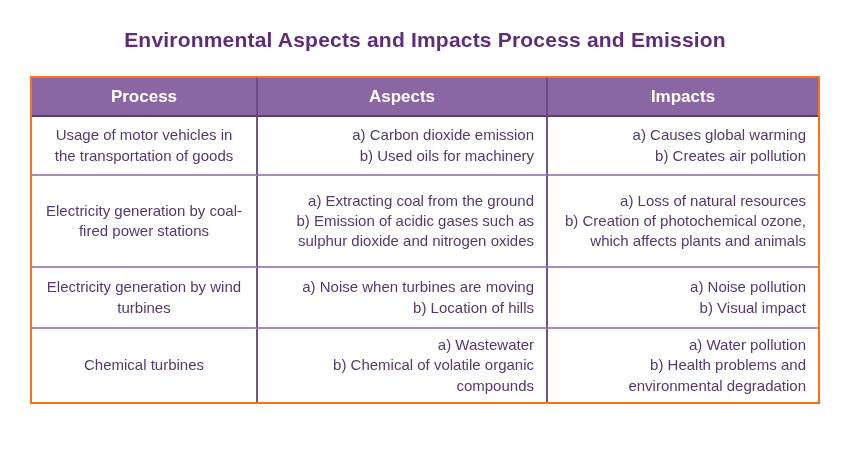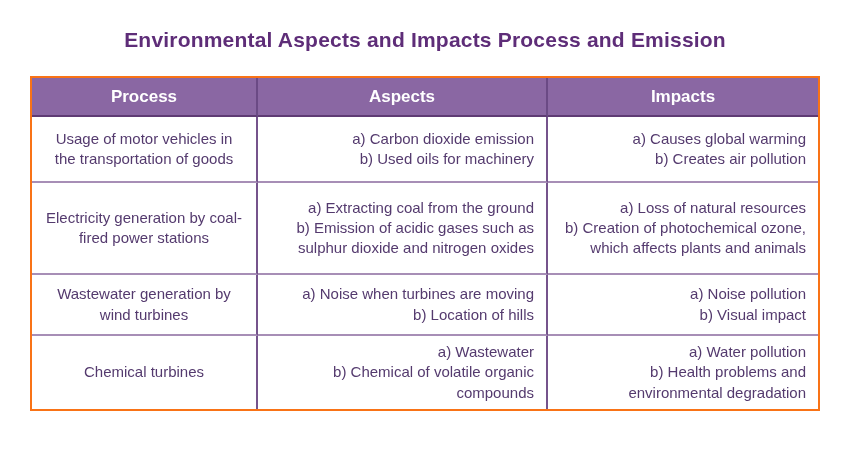--- a/index.html
+++ b/index.html
@@ -57,21 +57,21 @@
     vertical-align: middle;
     padding: 6px 12px;
     box-sizing: border-box;
   }
   .env-table td:not(:last-child) {
     border-right: 2px solid #75538c;
   }
   .env-table tr:not(:last-child) td {
     border-bottom: 2px solid #a78eb6;
   }
-  .env-table tr.r1 td { height: 66px; }
+  .env-table tr.r1 td { height: 59px; }
   .env-table tr.r2 td { height: 92px; }
   .env-table tr.r3 td { height: 61px; }
   .env-table tr.r4 td { height: 64px; }
   .cell-line { display: block; text-align: right; }
 </style>
 </head>
 <body>
 
 <h1 class="page-title">Environmental Aspects and Impacts Process and Emission</h1>
 
@@ -106,21 +106,21 @@
         <td>
           <span class="cell-line">a) Extracting coal from the ground</span>
           <span class="cell-line">b) Emission of acidic gases such as sulphur dioxide and nitrogen oxides</span>
         </td>
         <td>
           <span class="cell-line">a) Loss of natural resources</span>
           <span class="cell-line">b) Creation of photochemical ozone, which affects plants and animals</span>
         </td>
       </tr>
       <tr class="r3">
-        <td>Wastewater generation by wind turbines</td>
+        <td>Electricity generation by wind turbines</td>
         <td>
           <span class="cell-line">a) Noise when turbines are moving</span>
           <span class="cell-line">b) Location of hills</span>
         </td>
         <td>
           <span class="cell-line">a) Noise pollution</span>
           <span class="cell-line">b) Visual impact</span>
         </td>
       </tr>
       <tr class="r4">

